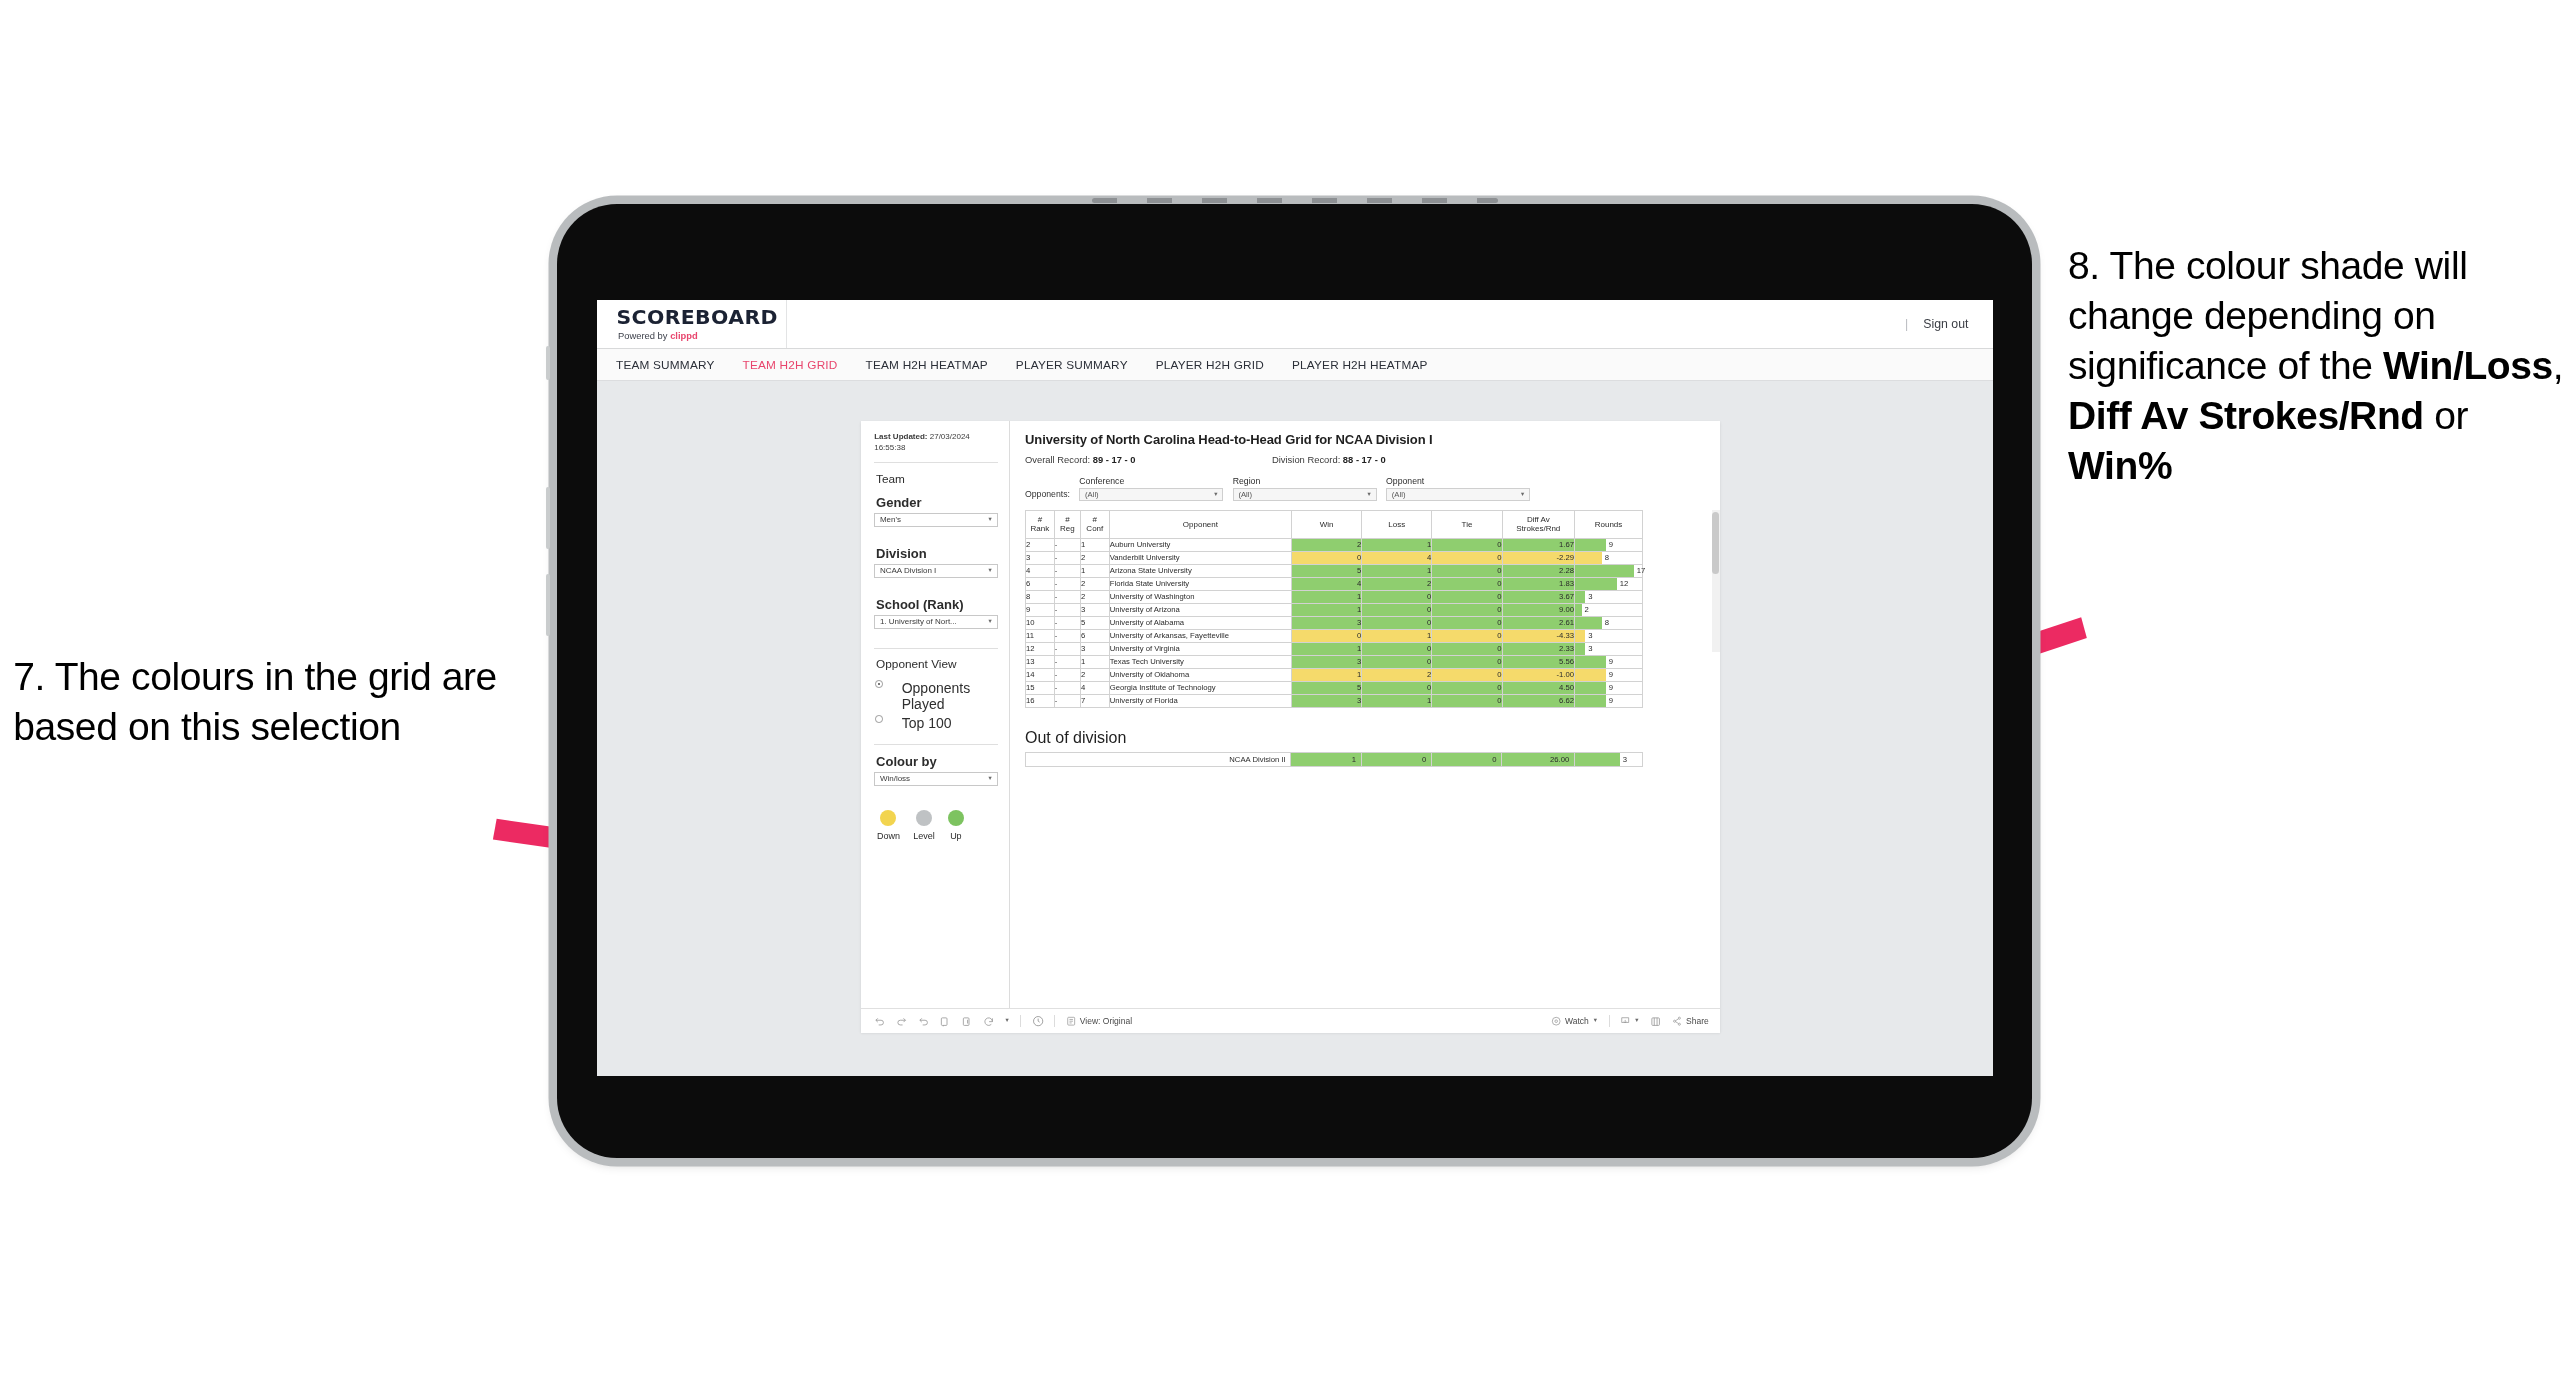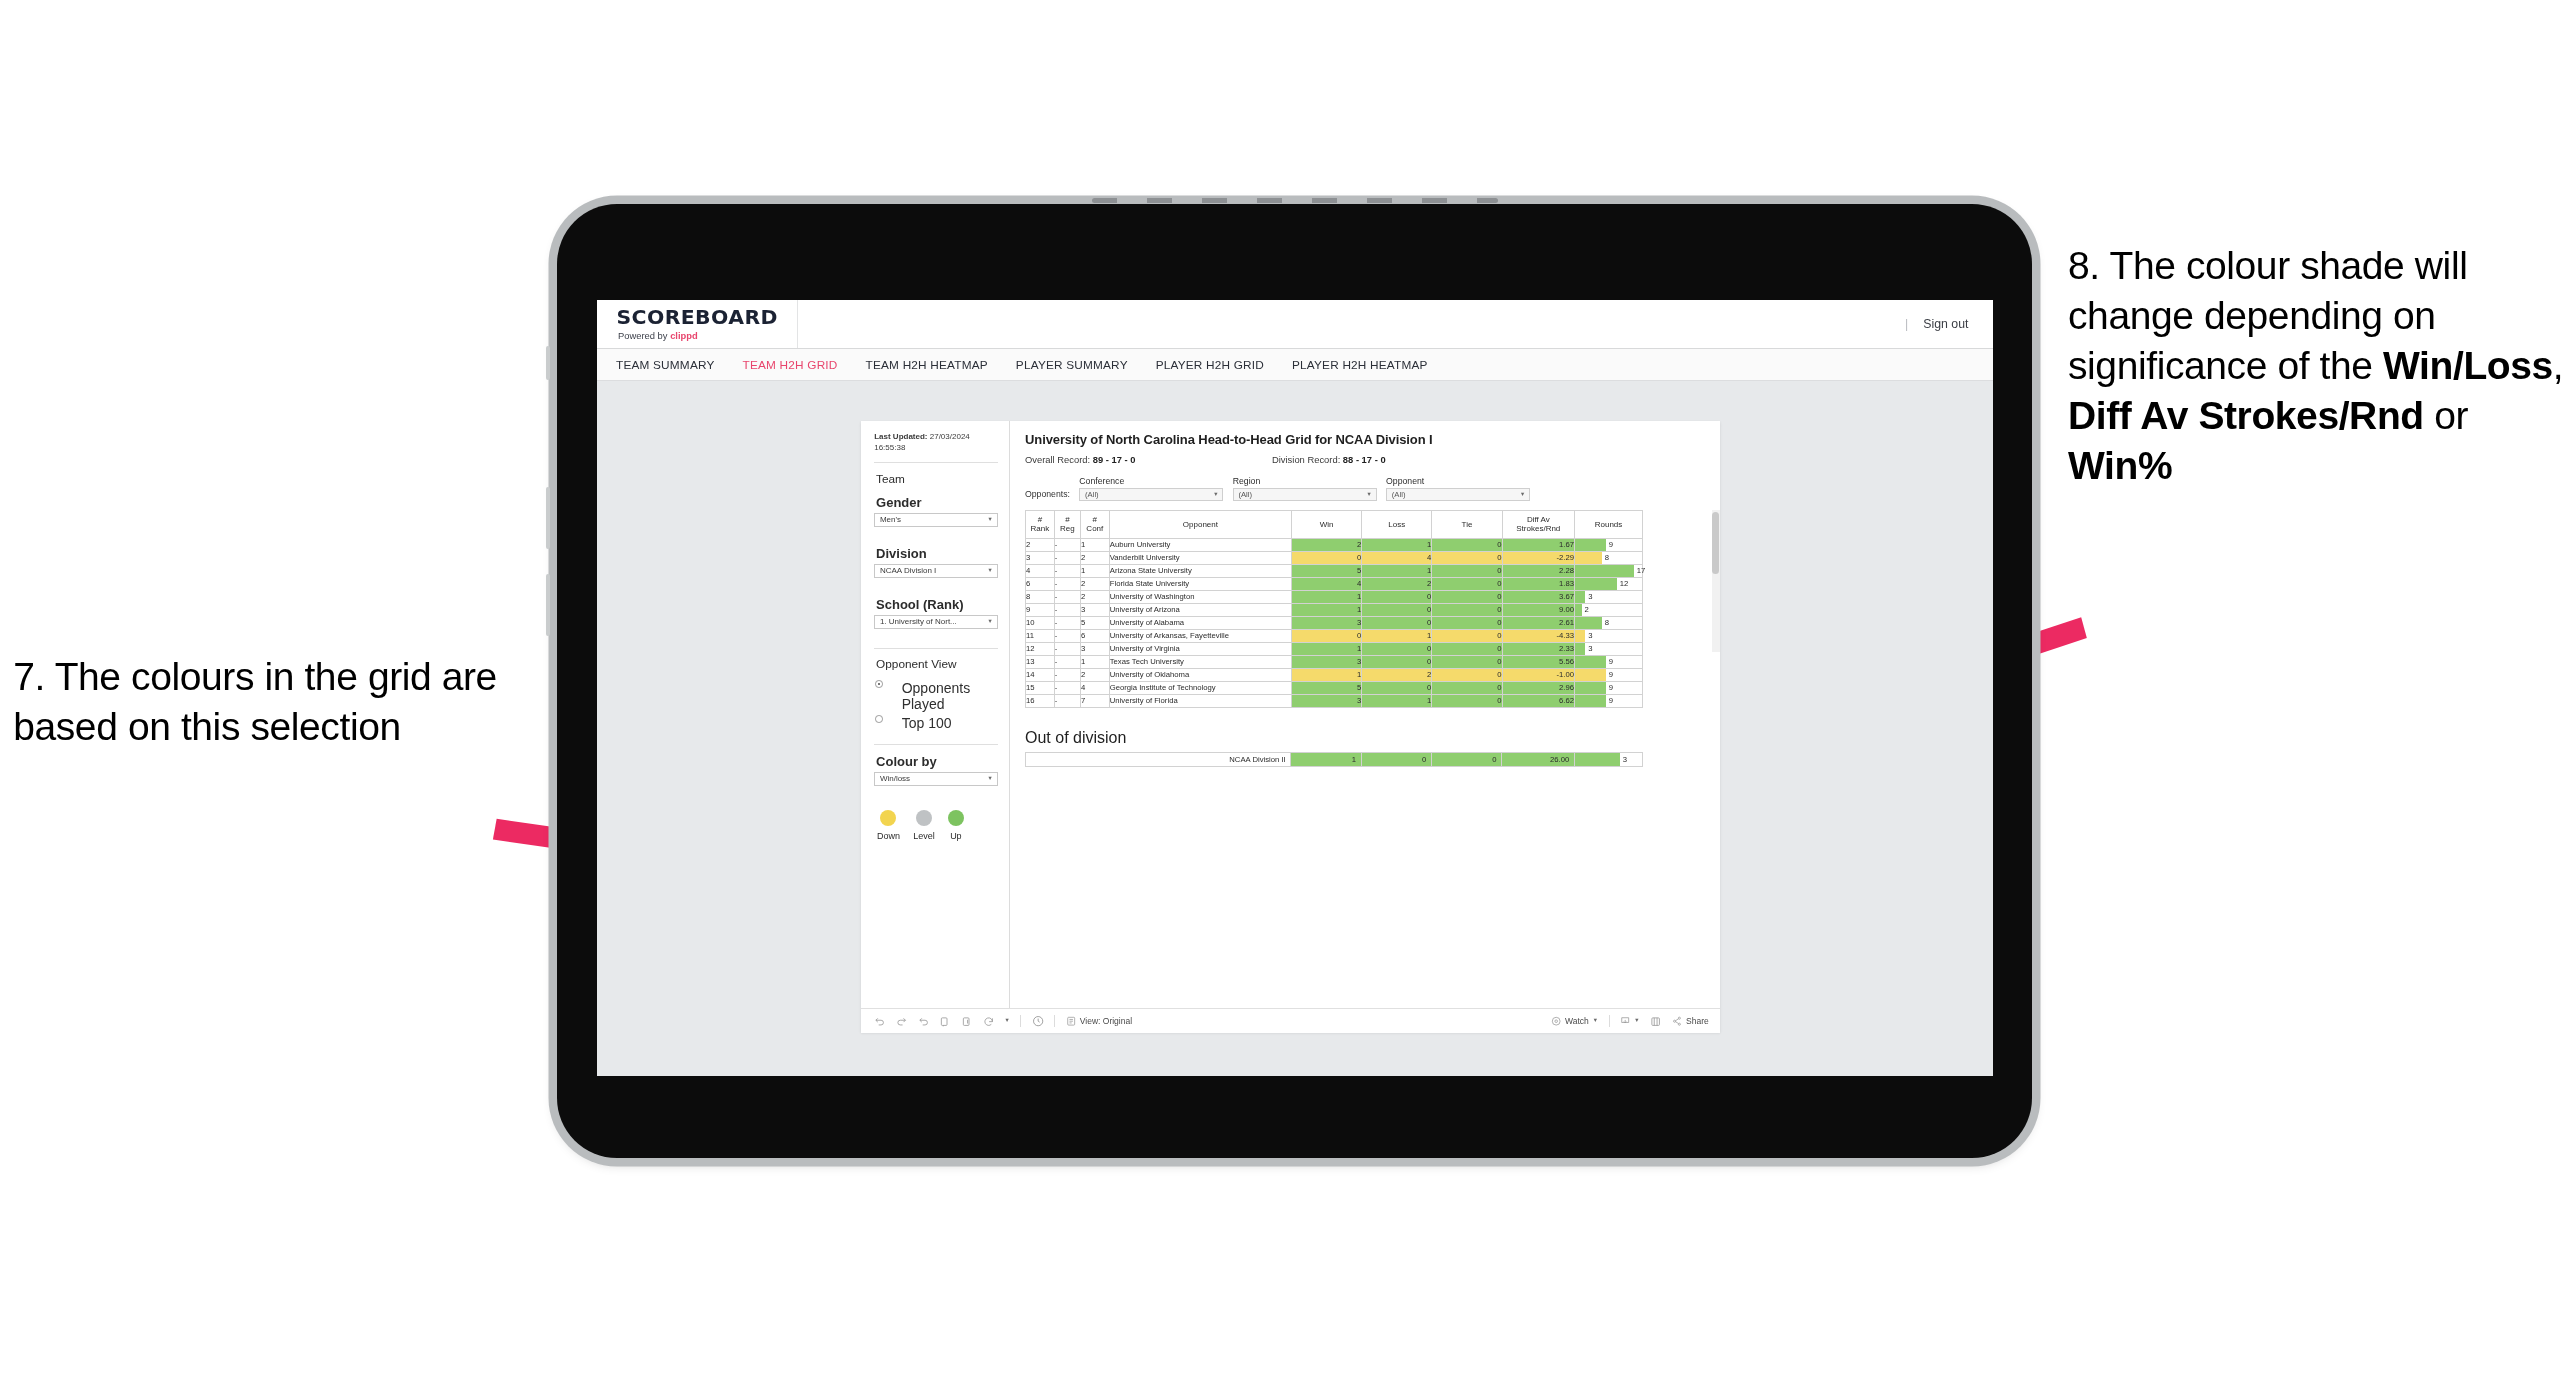--- a/index.html
+++ b/index.html
@@ -54,21 +54,21 @@
     background:#e7e9eb; overflow:hidden;
   }
 
   
   #appbar {
     height: 49px; background:#fff; display:flex; align-items:stretch;
     border-bottom: 1.9px solid #d8d9da;
   }
   .brand {
     display:flex; flex-direction:column; justify-content:center;
-    padding: 0 21px 0 21px; border-right:0.9px solid #e3e4e5; min-width:149px;
+    padding: 0 10px 0 21px; border-right:0.9px solid #e3e4e5; min-width:149px;
   }
   .brand-title {
     font-family:"DejaVu Sans", sans-serif;
     font-weight:700; font-size:20px; letter-spacing:0.4px; color:#1b2233;
     line-height:1; transform: scaleX(1.02);
   }
   .brand-sub { font-size:9.4px; color:#3b3f49; margin-top:3.8px; white-space:nowrap; }
   .brand-sub i { font-style:normal; color:#e8456d; font-weight:700; }
 
   .topnav { display:flex; align-items:stretch; }
@@ -523,21 +523,21 @@
                         </td>
                       </tr>
                       <tr>
                         <td class="rk">15</td>
                         <td class="rk">-</td>
                         <td class="rk">4</td>
                         <td class="tx">Georgia Institute of Technology</td>
                         <td class="num" style="background:#8fce6f">5</td>
                         <td class="num" style="background:#8fce6f">0</td>
                         <td class="num" style="background:#8fce6f">0</td>
-                        <td class="num" style="background:#8fce6f">2.96</td>
+                        <td class="num" style="background:#8fce6f">4.50</td>
                         <td class="rndcell">
                           <span class="rndbar" style="width:31px;background:#8fce6f"></span>
                           <span class="rndval" style="left:31px">9</span>
                         </td>
                       </tr>
                       <tr>
                         <td class="rk">16</td>
                         <td class="rk">-</td>
                         <td class="rk">7</td>
                         <td class="tx">University of Florida</td>

